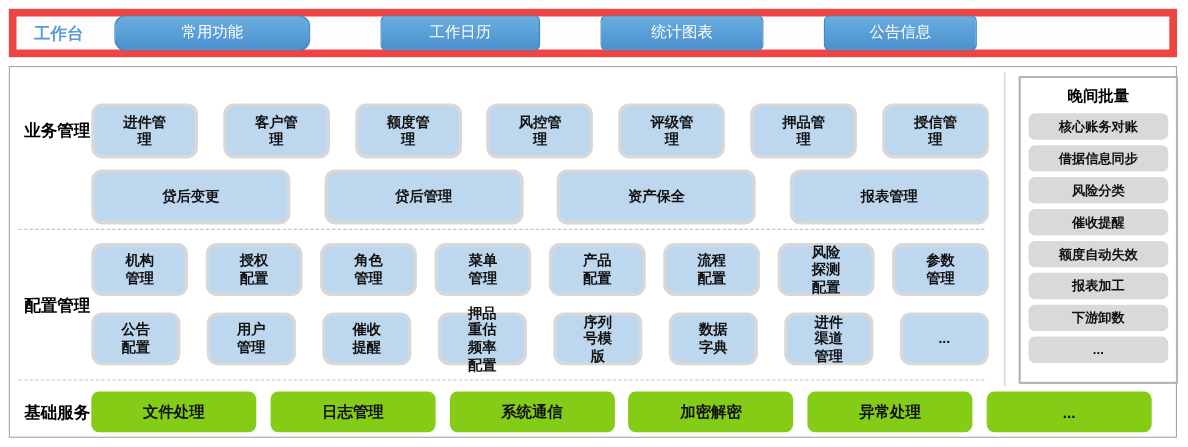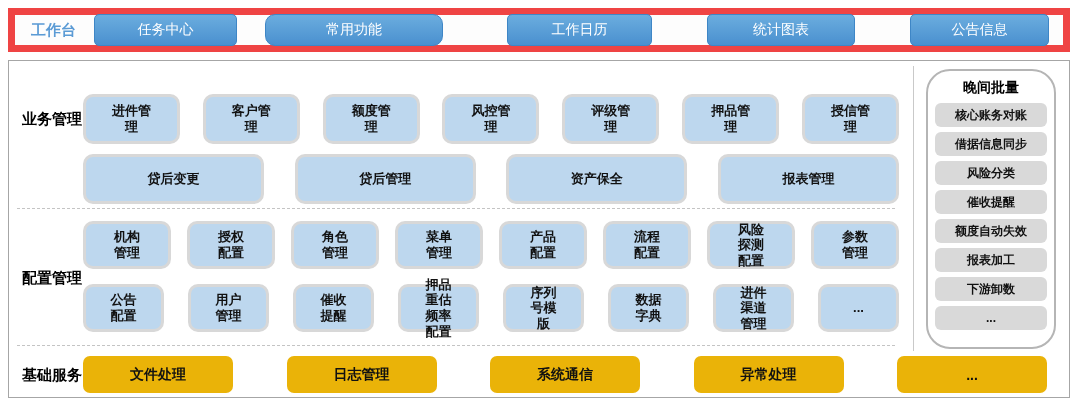--- a/index.html
+++ b/index.html
@@ -63,46 +63,45 @@
   .dash1{top:147px;} .dash2{top:284px;}
   .vdivider{
     position:absolute;left:904px;top:5px;width:1px;height:285px;
     background:#c9c9c9;
   }
   .base-row{
     position:absolute;left:74px;top:295px;width:964px;
     display:flex;justify-content:space-between;
   }
   .gray-box{
-    width:150px;height:37px;background:#eab308;border-radius:7px;
+    width:150px;height:37px;background:#84cc16;border-radius:7px;
     display:flex;align-items:center;justify-content:center;
     font-size:14px;font-weight:bold;color:#111;cursor:pointer;
   }
   
   .night-panel{
-    position:absolute;left:917px;top:8px;width:130px;height:280px;
-    box-sizing:border-box;border:2px solid #b5b5b5;border-radius:24px;
+    position:absolute;left:917px;top:8px;width:145px;height:280px;
+    box-sizing:border-box;border:2px solid #b5b5b5;border-radius:1px;
     background:#ffffff;padding:5px 6px;
   }
   .night-title{
     text-align:center;font-weight:bold;font-size:14px;color:#000;
     padding:3px 0 6px;
   }
   .night-item{
     height:24px;margin:0 1px 5px;background:#d9d9d9;border-radius:6px;
     display:flex;align-items:center;justify-content:center;
     font-size:12px;font-weight:bold;color:#111;cursor:pointer;
   }
 </style>
 </head>
 <body>
 
 <div class="topbar">
   <span class="topbar-label">工作台</span>
-  <div class="blue-btn btn1">任务中心</div>
   <div class="blue-btn btn2">常用功能</div>
   <div class="blue-btn btn3">工作日历</div>
   <div class="blue-btn btn4">统计图表</div>
   <div class="blue-btn btn5">公告信息</div>
 </div>
 
 <div class="main">
 
   <span class="row-label lbl-business">业务管理</span>
   <span class="row-label lbl-config">配置管理</span>
@@ -149,20 +148,21 @@
     <div class="box">...</div>
   </div>
 
   <div class="dash dash2"></div>
   <div class="vdivider"></div>
 
   <div class="base-row">
     <div class="gray-box">文件处理</div>
     <div class="gray-box">日志管理</div>
     <div class="gray-box">系统通信</div>
+    <div class="gray-box">加密解密</div>
     <div class="gray-box">异常处理</div>
     <div class="gray-box">...</div>
   </div>
 
   <div class="night-panel">
     <div class="night-title">晚间批量</div>
     <div class="night-item">核心账务对账</div>
     <div class="night-item">借据信息同步</div>
     <div class="night-item">风险分类</div>
     <div class="night-item">催收提醒</div>

